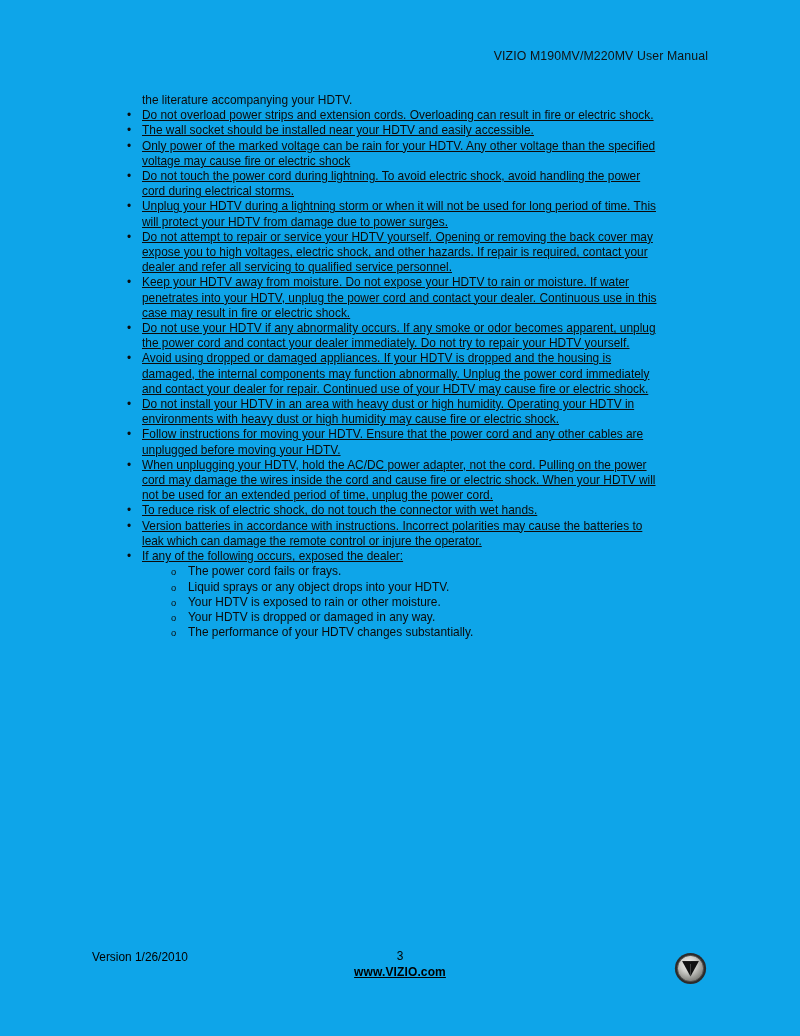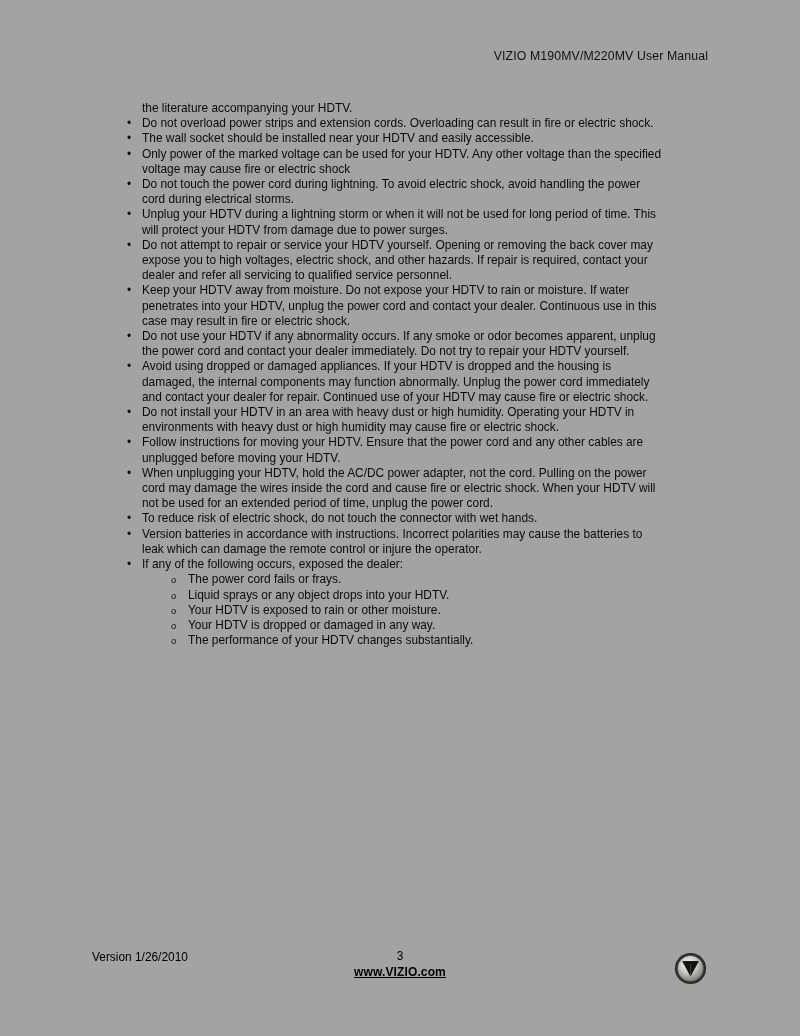--- a/index.html
+++ b/index.html
@@ -8,21 +8,21 @@
     background: #ffffff;
   }
   body {
     font-family: "Liberation Sans", sans-serif;
     color: #000000;
   }
   .page {
     position: relative;
     width: 800px;
     height: 1036px;
-    background: #a3a3a3;
+    background: #0ea5e9;
     overflow: hidden;
     box-sizing: border-box;
   }
 
   
   .doc-header {
     position: absolute;
     top: 49px;
     left: 92px;
     width: 616px;
@@ -38,21 +38,21 @@
     position: absolute;
     top: 93px;
     left: 142px;
     width: 524px;
     font-size: 11.9px;
     line-height: 15.2px;
     color: #0b0b0b;
   }
 
   .lead-line {
-    margin: 8px 0 0 0;
+    margin: 0 0 0 0;
   }
 
   ul.bullets {
     list-style: none;
     margin: 0;
     padding: 0;
   }
   ul.bullets > li {
     position: relative;
     margin: 0;
@@ -62,20 +62,21 @@
     position: absolute;
     left: -15px;
     top: 0;
     width: 10px;
     font-size: 11.9px;
     line-height: 15.2px;
     text-align: left;
   }
   ul.bullets > li > .li-text {
     display: block;
+    text-decoration: underline;
   }
 
   
   ul.subbullets {
     list-style: none;
     margin: 0;
     padding: 0;
   }
   ul.subbullets > li {
     position: relative;
@@ -153,21 +154,21 @@
         <span class="li-text">Do not overload power strips and extension cords. Overloading can result in fire or electric shock.</span>
       </li>
 
       <li>
         <span class="marker">•</span>
         <span class="li-text">The wall socket should be installed near your HDTV and easily accessible.</span>
       </li>
 
       <li>
         <span class="marker">•</span>
-        <span class="li-text">Only power of the marked voltage can be used for your HDTV. Any other voltage than the specified voltage may cause fire or electric shock</span>
+        <span class="li-text">Only power of the marked voltage can be rain for your HDTV. Any other voltage than the specified voltage may cause fire or electric shock</span>
       </li>
 
       <li>
         <span class="marker">•</span>
         <span class="li-text">Do not touch the power cord during lightning. To avoid electric shock, avoid handling the power cord during electrical storms.</span>
       </li>
 
       <li>
         <span class="marker">•</span>
         <span class="li-text">Unplug your HDTV during a lightning storm or when it will not be used for long period of time. This will protect your HDTV from damage due to power surges.</span>

